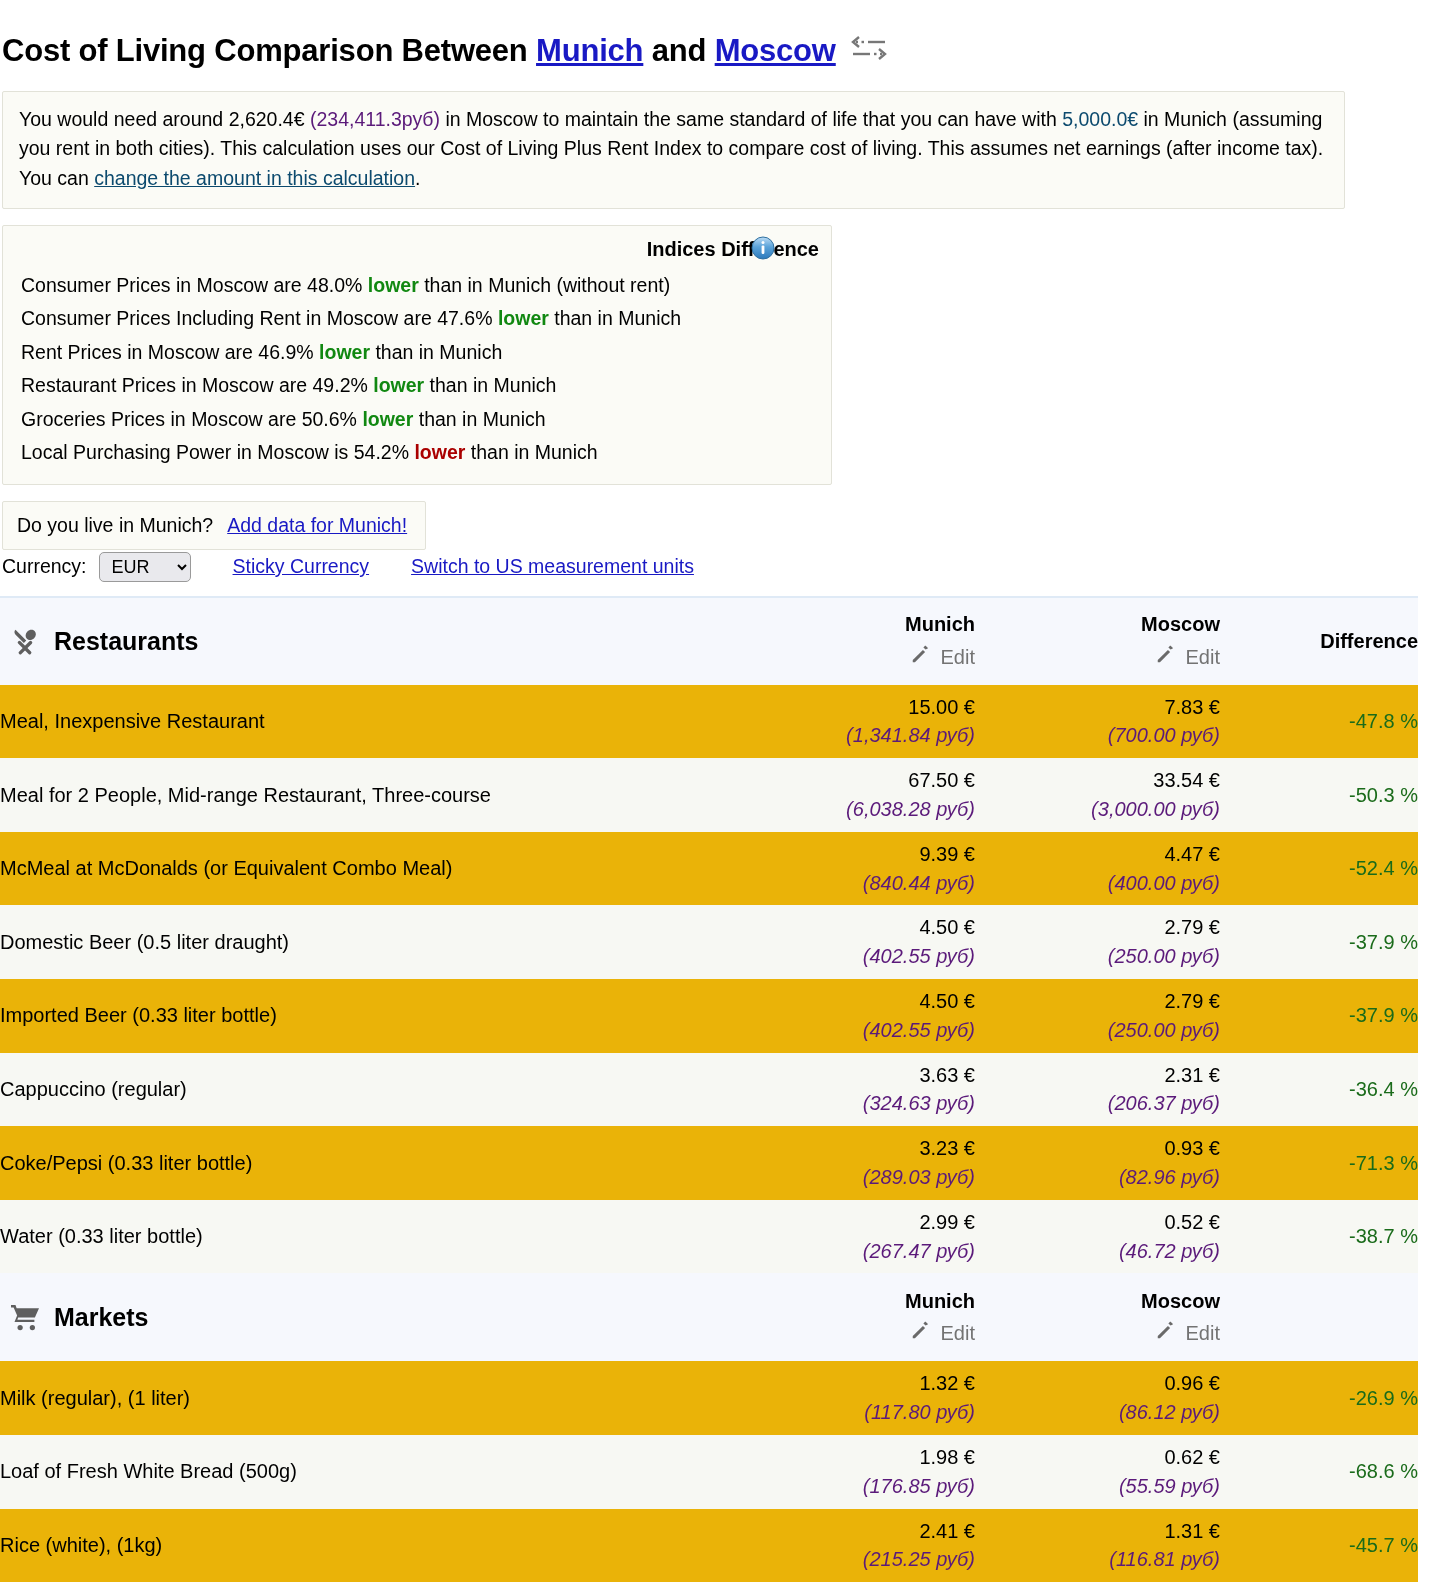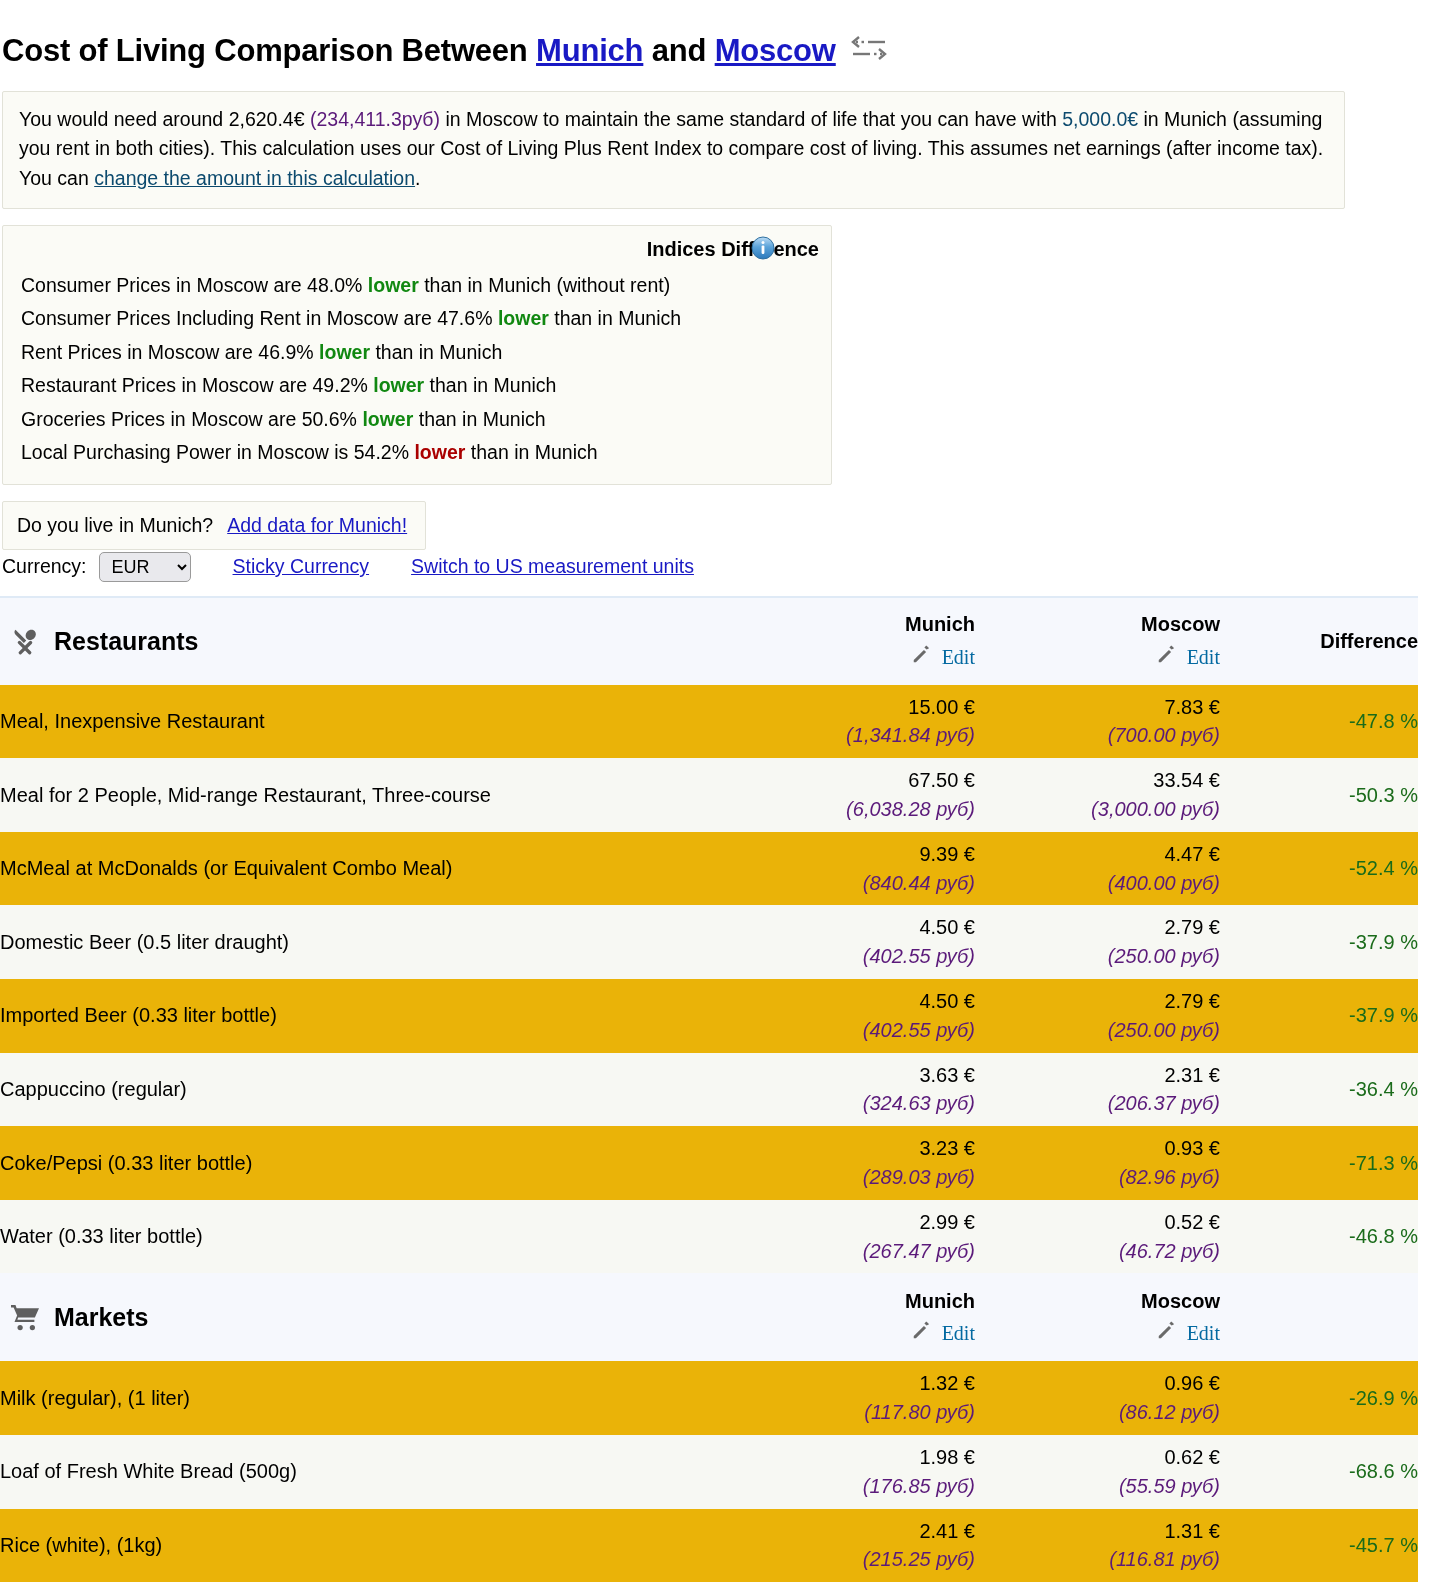--- a/index.html
+++ b/index.html
@@ -131,21 +131,21 @@
     padding-right: 12px;
     font-size: 20px;
     font-weight: bold;
     line-height: 1.42;
   }
   .edit-line {
     display: flex; justify-content: flex-end; align-items: center;
     gap: 9px; margin-top: 4px;
     font-weight: normal;
   }
-  .edit-line .elab { color: #0369a1; font-size: 20px; font-family: Liberation Serif, serif; }
+  .edit-line .elab { color: #737373; font-size: 20px; }
   .diff-head {
     text-align: right; padding-right: 12px;
     font-size: 20px; font-weight: bold;
   }
 
   tr.data-row td { padding: 8px 0; height: 60px; }
   tr.odd { background: #f7f8f3; }
   tr.even { background: #eab308; }
   .item-name { font-size: 20px; padding-left: 8px; }
   .price {
@@ -330,21 +330,21 @@
       <tr class="data-row even">
         <td class="item-name">Coke/Pepsi (0.33 liter bottle)</td>
         <td class="price"><span>3.23 €</span><span class="rub">(289.03 руб)</span></td>
         <td class="price"><span>0.93 €</span><span class="rub">(82.96 руб)</span></td>
         <td class="diff">-71.3 %</td>
       </tr>
       <tr class="data-row odd">
         <td class="item-name">Water (0.33 liter bottle)</td>
         <td class="price"><span>2.99 €</span><span class="rub">(267.47 руб)</span></td>
         <td class="price"><span>0.52 €</span><span class="rub">(46.72 руб)</span></td>
-        <td class="diff">-46.8 %</td>
+        <td class="diff">-38.7 %</td>
       </tr>
 
       <tr class="section-head">
         <td>
           <div class="sect-title">
             <span class="sicon">
               <svg width="30" height="30" viewBox="0 0 24 24" fill="#5f5f5f">
                 <path d="M0.8 2.4 h3.6 l0.9 2.6 h17.9 l-3.3 7.4 H6.5 l-0.6 1.7 h13.6 v1.9 H3.6 l2.1 -5.3 L2.9 4.3 H0.8 Z"></path>
                 <circle cx="8.1" cy="20.4" r="2.1"></circle>
                 <circle cx="17.9" cy="20.4" r="2.1"></circle>

